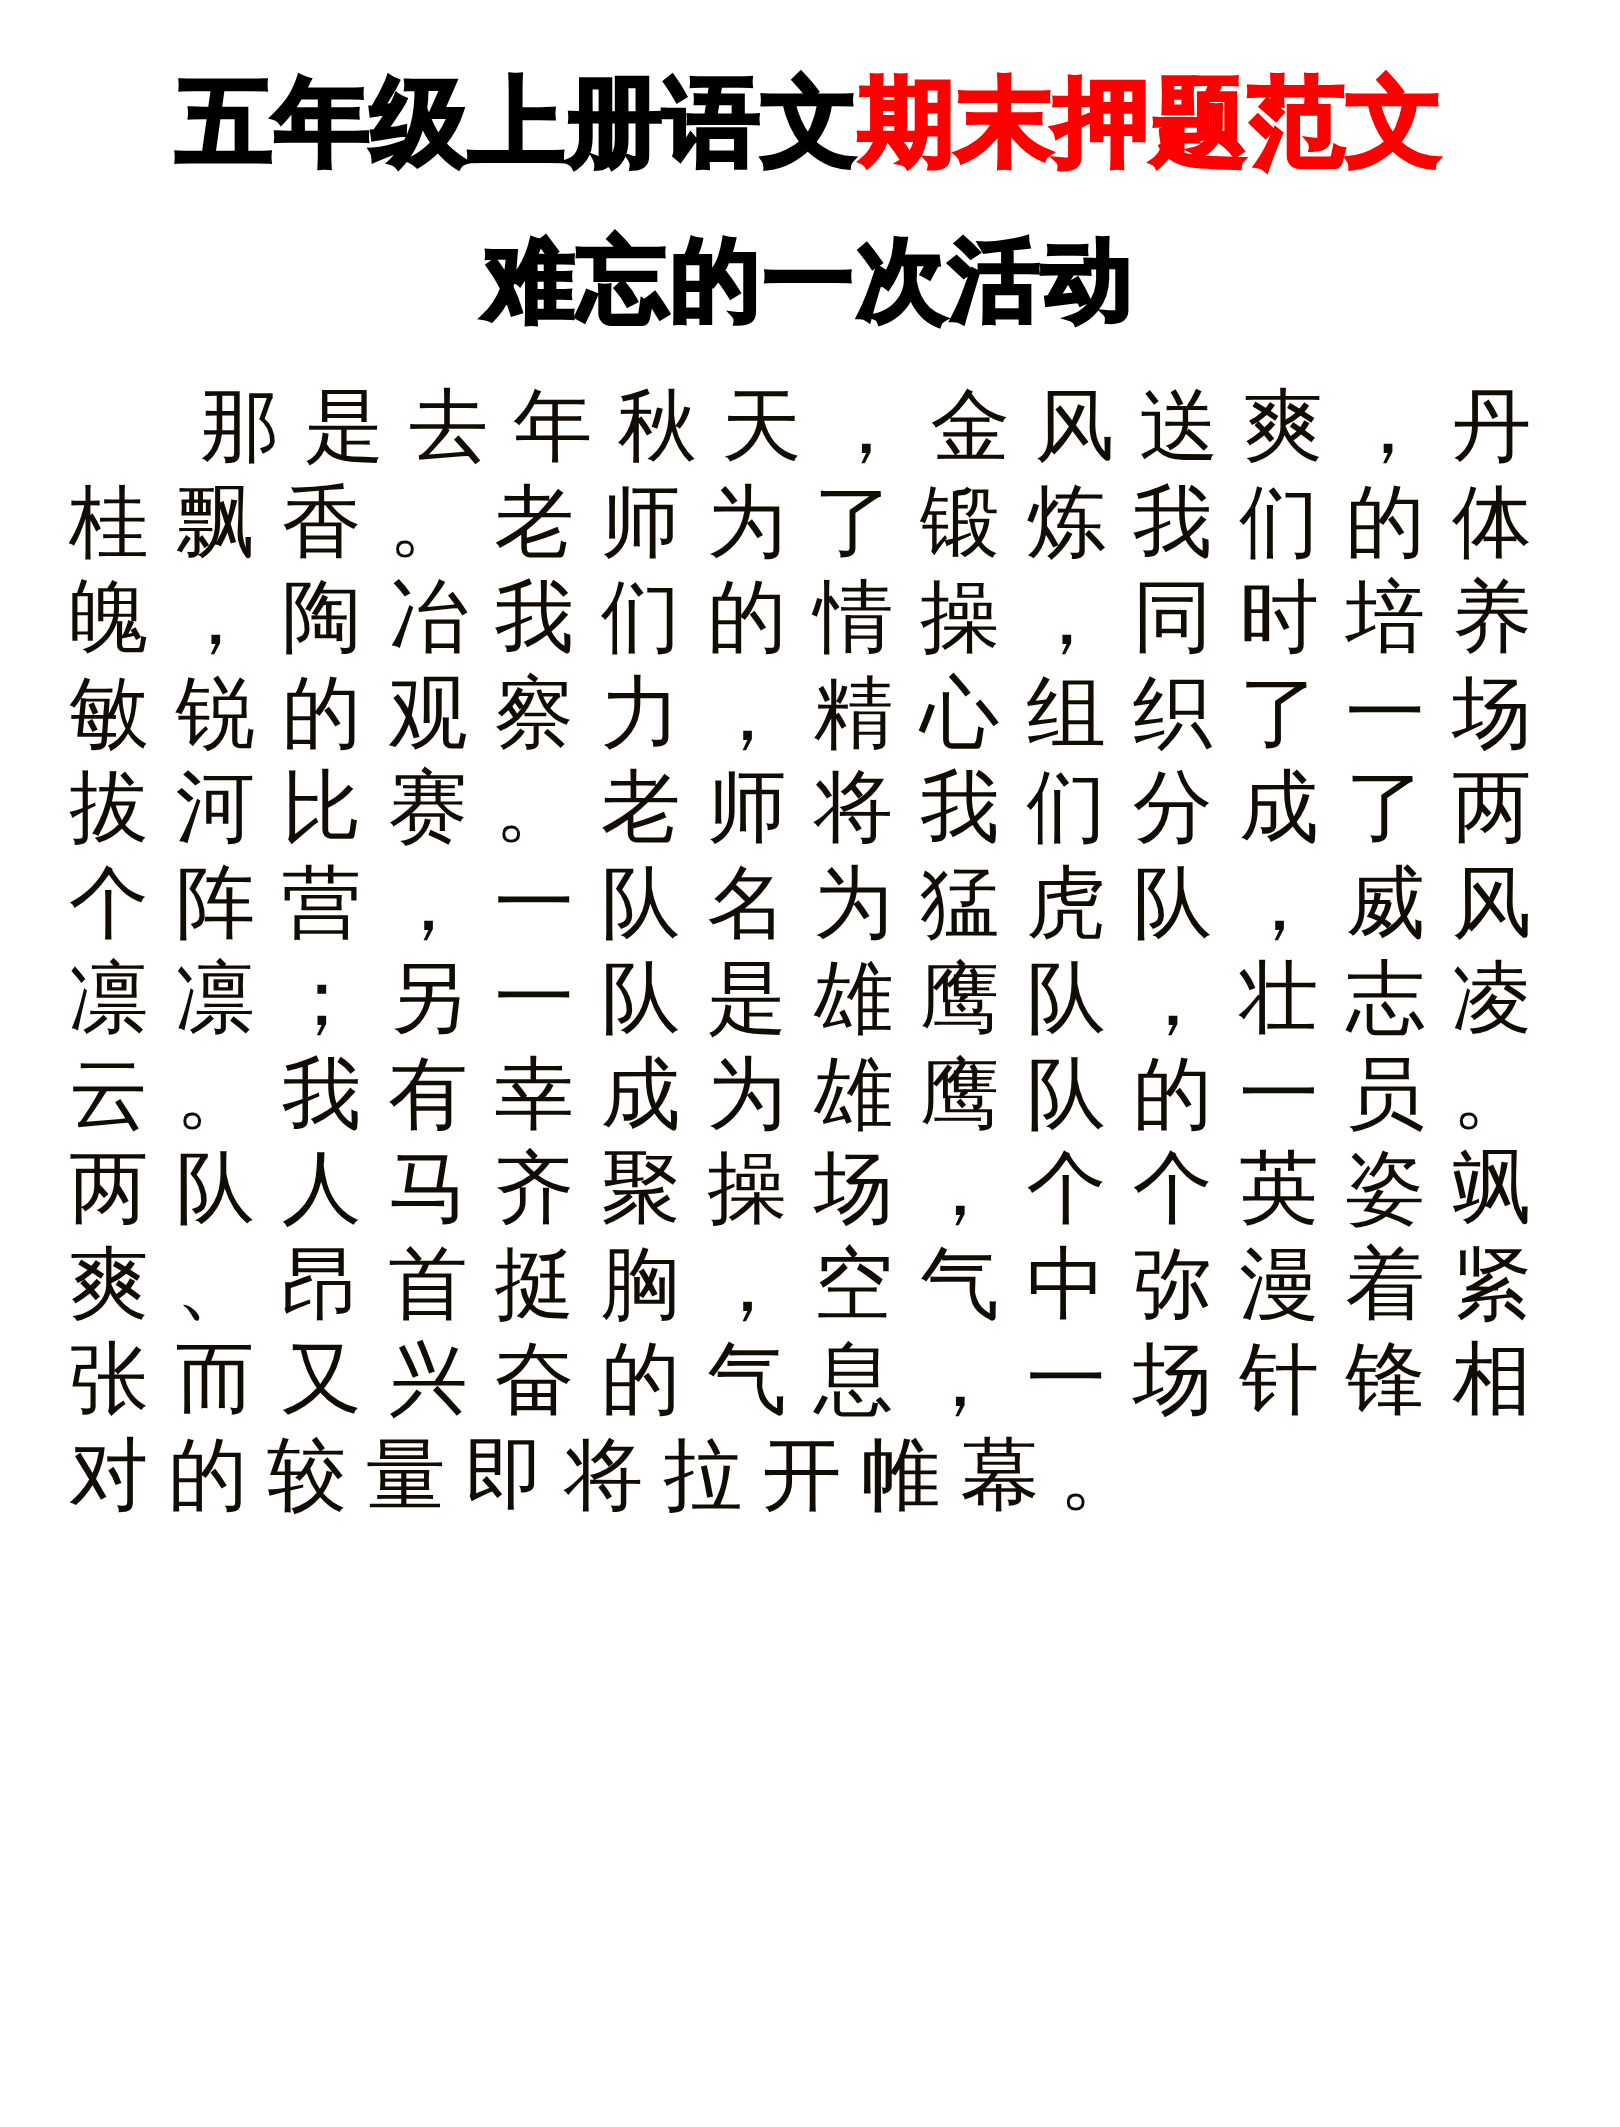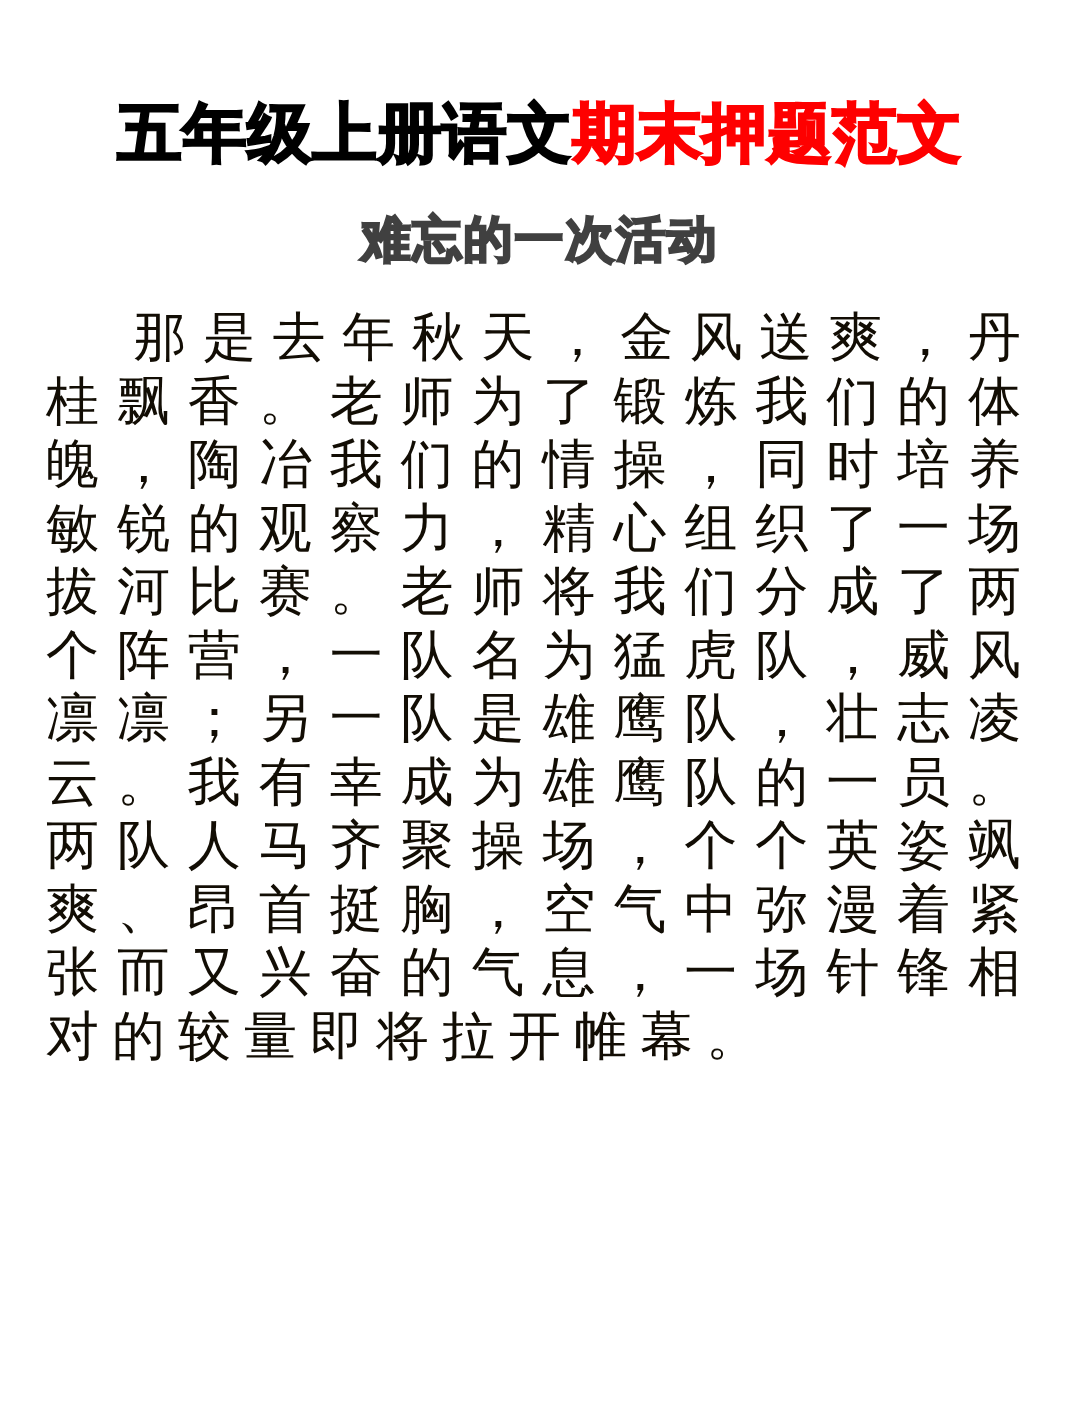--- a/index.html
+++ b/index.html
@@ -10,40 +10,40 @@
   .page {
     position: relative;
     width: 1080px;
     height: 1418px;
     margin: 0 auto;
     background: #ffffff;
     overflow: hidden;
     box-sizing: border-box;
   }
   .title-block {
-    padding-top: 96px;
+    padding-top: 44px;
     text-align: center;
     font-family: "Liberation Sans", "DejaVu Sans", sans-serif;
     font-weight: 900;
   }
   .title-line1 {
     font-size: 64px;
     line-height: 74px;
     letter-spacing: 1px;
     -webkit-text-stroke: 2.5px currentColor;
     white-space: nowrap;
   }
   .title-line1 .t-black { color: #000000; }
   .title-line1 .t-red   { color: #fe0000; }
   .title-line2 {
     margin-top: 34px;
-    font-size: 49px;
+    font-size: 60px;
     line-height: 70px;
     letter-spacing: 2px;
-    color: #404040;
+    color: #000000;
     -webkit-text-stroke: 2.5px currentColor;
     white-space: nowrap;
   }
   .essay {
     margin-top: 32px;
     padding: 0 46px;
     font-family: "Liberation Serif", "DejaVu Serif", serif;
     font-size: 53px;
     line-height: 63.5px;
     letter-spacing: 13px;

